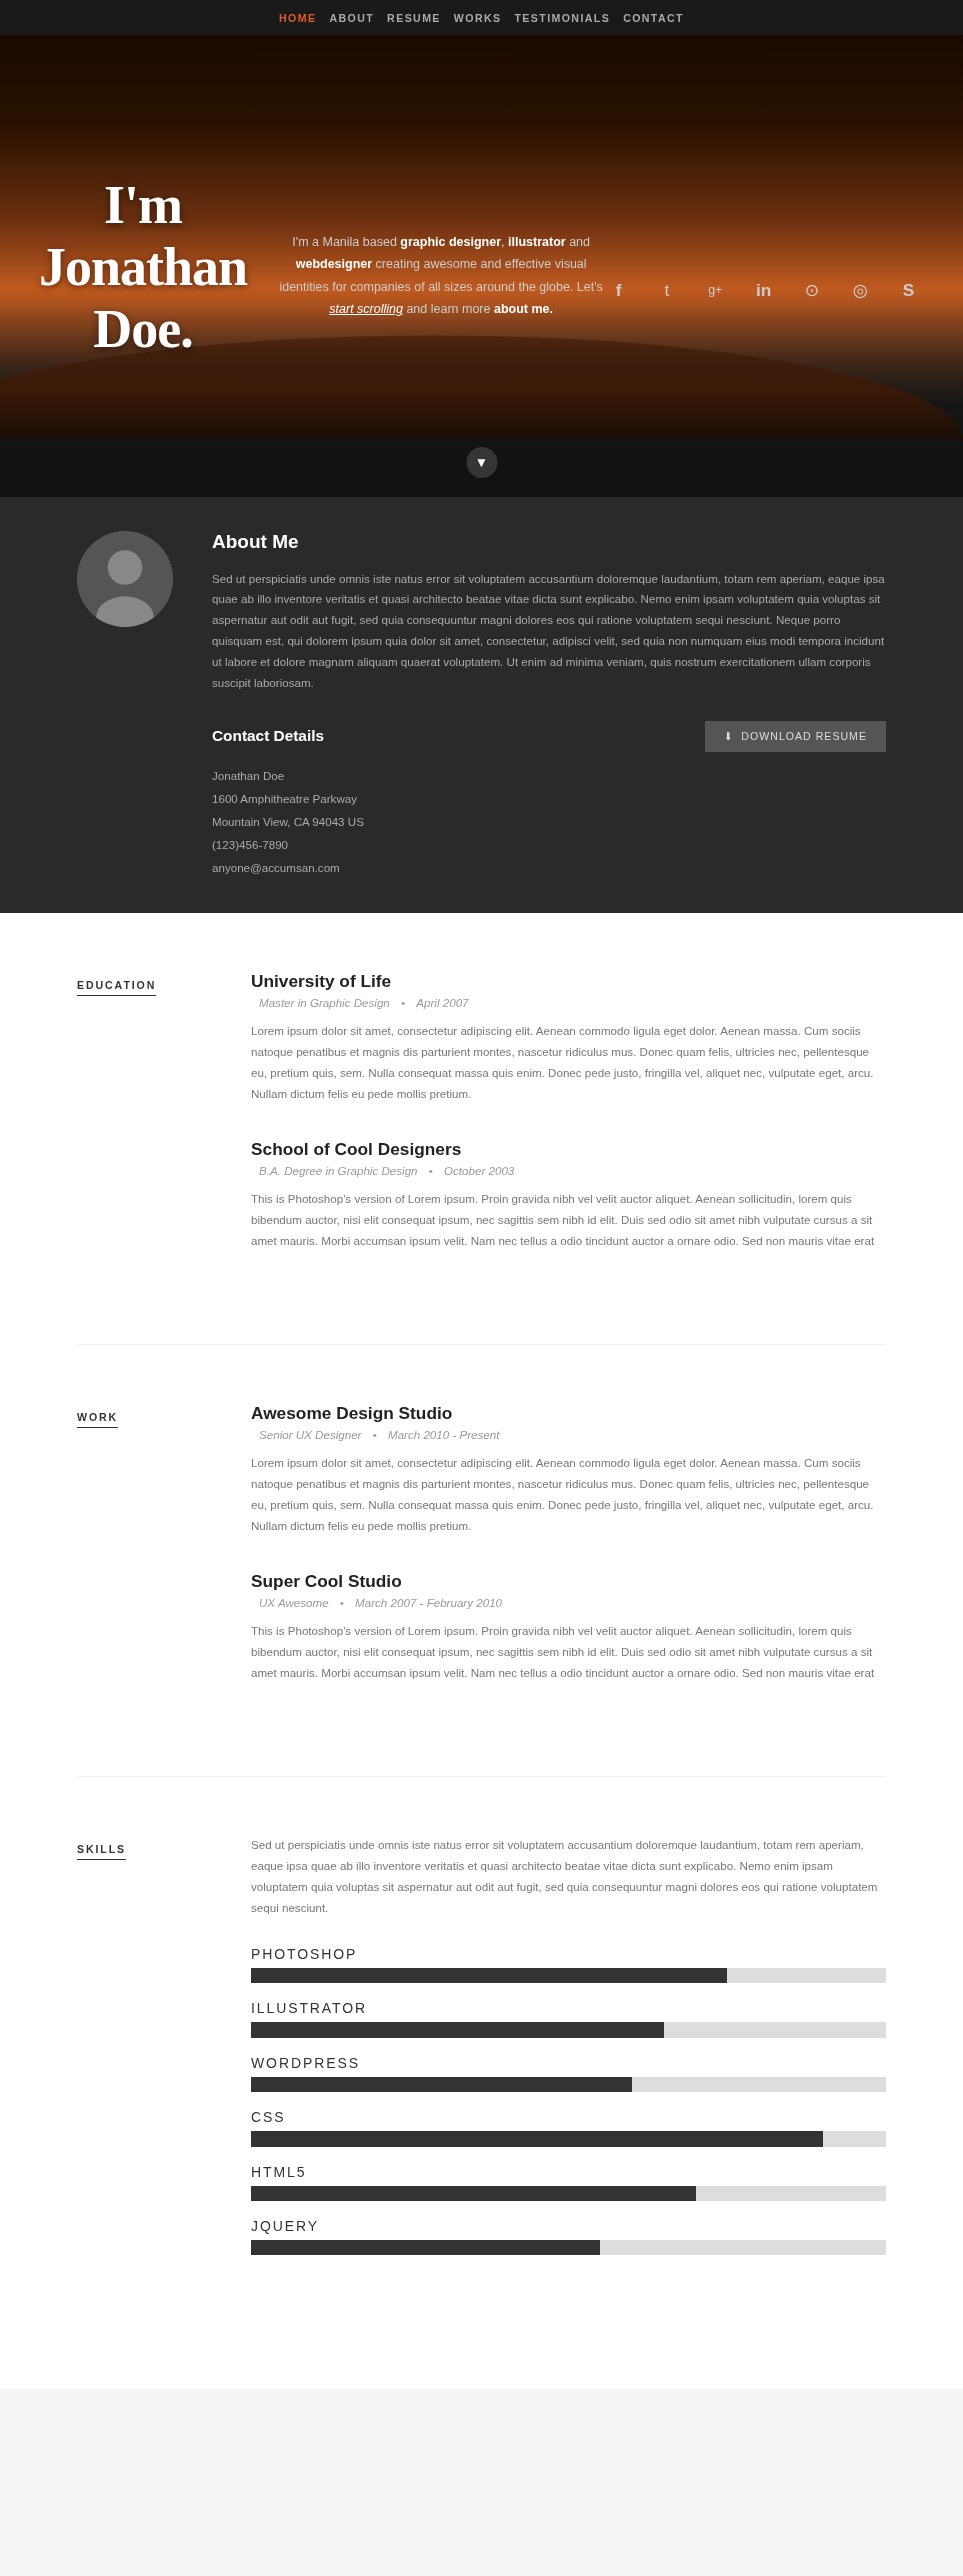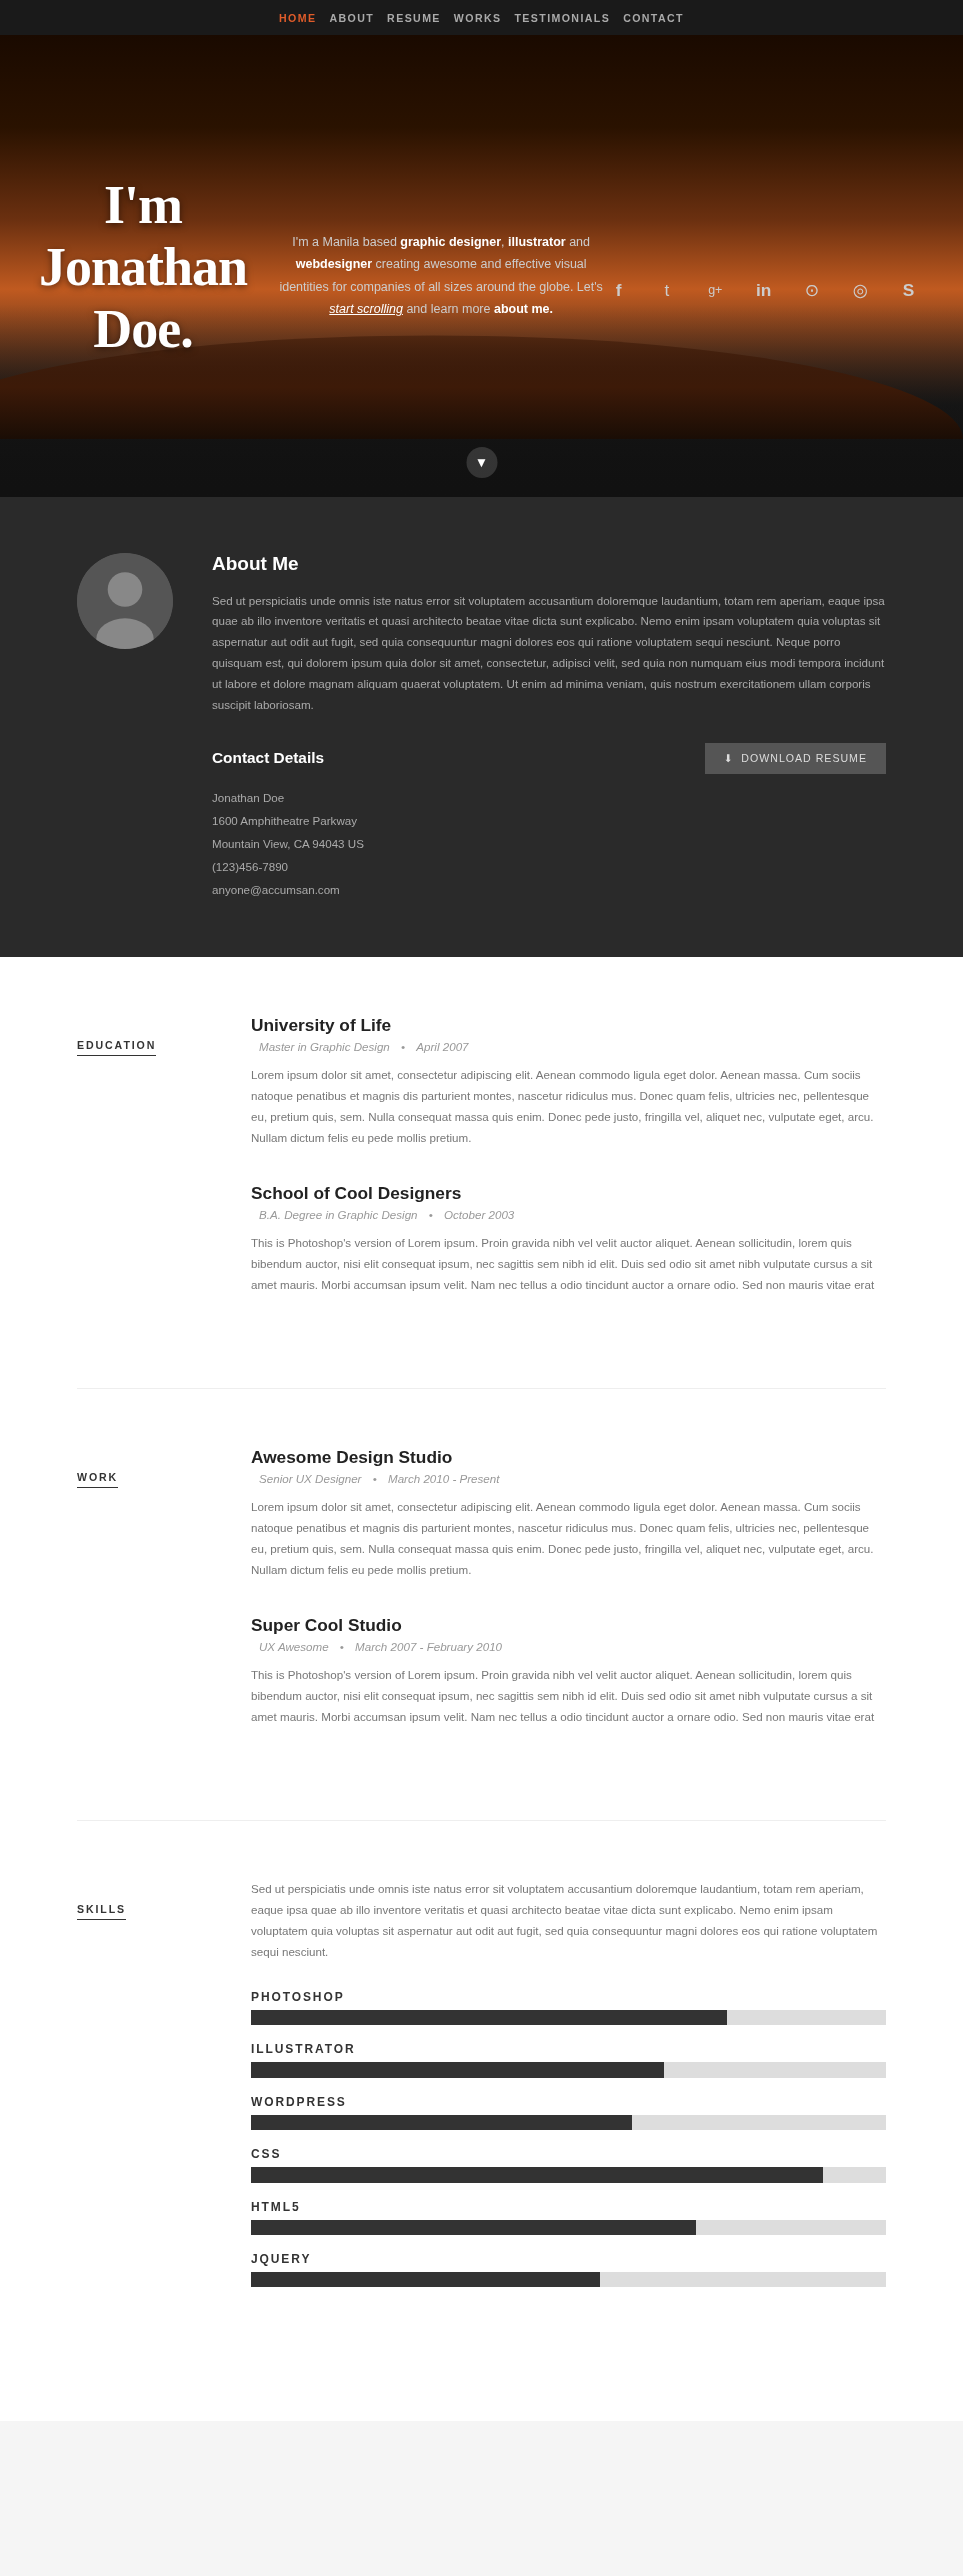--- a/index.html
+++ b/index.html
@@ -109,21 +109,21 @@
       bottom: 58px;
       left: 0; right: 0;
       height: 173px;
       background: linear-gradient(to top, #1a0d05 0%, #3d1a08 30%, transparent 100%);
       clip-path: ellipse(55% 60% at 45% 100%);
     }
 
     
     .about-section {
       background: #2a2a2a;
-      padding: 56px 77px;
+      padding: 34px 77px;
       display: flex;
       gap: 39px;
     }
     .about-avatar {
       width: 96px;
       height: 96px;
       border-radius: 50%;
       background: #555;
       flex-shrink: 0;
       display: flex;
@@ -184,21 +184,20 @@
     }
     .resume-row {
       display: flex;
       gap: 58px;
       margin-bottom: 58px;
     }
     .section-label {
       width: 116px;
       flex-shrink: 0;
       padding-top: 3.9px;
-      margin-top: 16px;
     }
     .section-label-text {
       font-size: 10.6px;
       font-weight: bold;
       letter-spacing: 1.9px;
       color: #333;
       font-family: Arial, sans-serif;
       text-transform: uppercase;
       border-bottom: 1.9px solid #333;
       padding-bottom: 3.9px;
@@ -231,22 +230,22 @@
     
     .skills-intro {
       font-size: 11.6px;
       color: #777;
       line-height: 1.8;
       font-family: Arial, sans-serif;
       margin-bottom: 27px;
     }
     .skill-item { margin-bottom: 17.3px; }
     .skill-name {
-      font-size: 12px;
-      font-weight: bold;
+      font-size: 14px;
+      font-weight: normal;
       letter-spacing: 1.9px;
       color: #333;
       font-family: Arial, sans-serif;
       text-transform: uppercase;
       margin-bottom: 5.8px;
     }
     .skill-bar-bg {
       background: #ddd;
       height: 15.4px;
       width: 100%;

